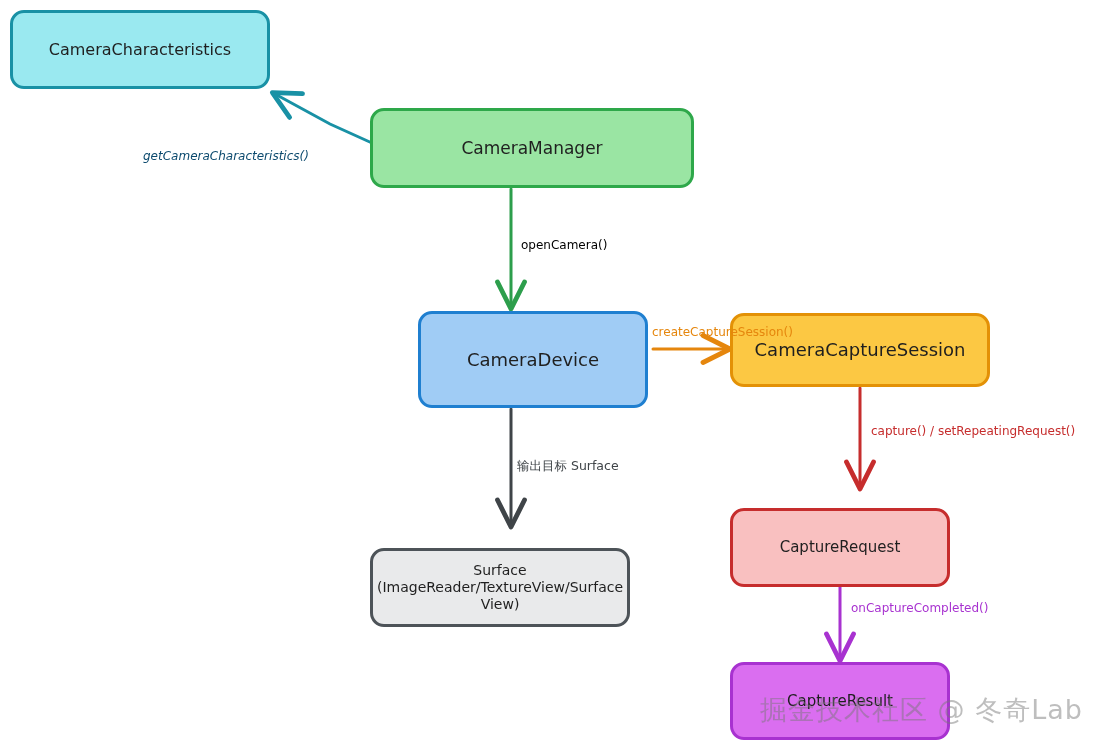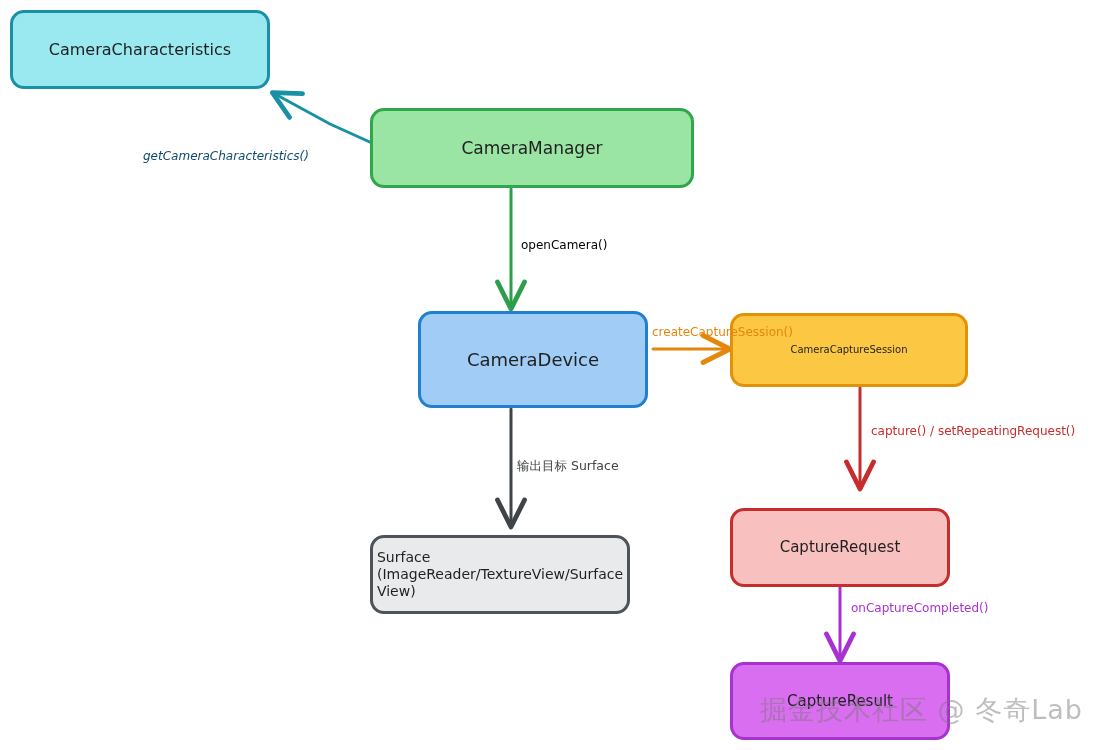--- a/index.html
+++ b/index.html
@@ -16,20 +16,21 @@
     height: 750px;
     background: #ffffff;
     overflow: hidden;
   }
   .node {
     position: absolute;
     box-sizing: border-box;
     display: flex;
     align-items: center;
     justify-content: center;
+    text-align: center;
     border-radius: 14px;
     border-style: solid;
     border-width: 3px;
     font-family: "DejaVu Sans", sans-serif;
     line-height: 1.22;
     color: #1f1f1f;
     z-index: 3;
   }
   .node-label {
     display: block;
@@ -48,26 +49,26 @@
     background: #9ae5a3; border-color: #2ea84a;
     font-size: 17px;
   }
   .n-device {
     left: 370px; top: 311px; width: 230px; height: 97px;
     background: #a0ccf5; border-color: #1f7fd0;
     font-size: 18px;
     margin-left: 48px;
   }
   .n-session {
-    left: 730px; top: 313px; width: 238px; height: 74px;
+    left: 730px; top: 313px; width: 260px; height: 74px;
     background: #fcc843; border-color: #e39106;
-    font-size: 10px;
+    font-size: 18px;
   }
   .n-surface {
-    left: 370px; top: 535px; width: 260px; height: 79px;
+    left: 370px; top: 548px; width: 260px; height: 79px;
     background: #e9eaeb; border-color: #4d5358;
     font-size: 14px;
   }
   .n-request {
     left: 730px; top: 508px; width: 220px; height: 79px;
     background: #f9c0c0; border-color: #c62d2d;
     font-size: 15px;
   }
   .n-result {
     left: 730px; top: 662px; width: 220px; height: 78px;

